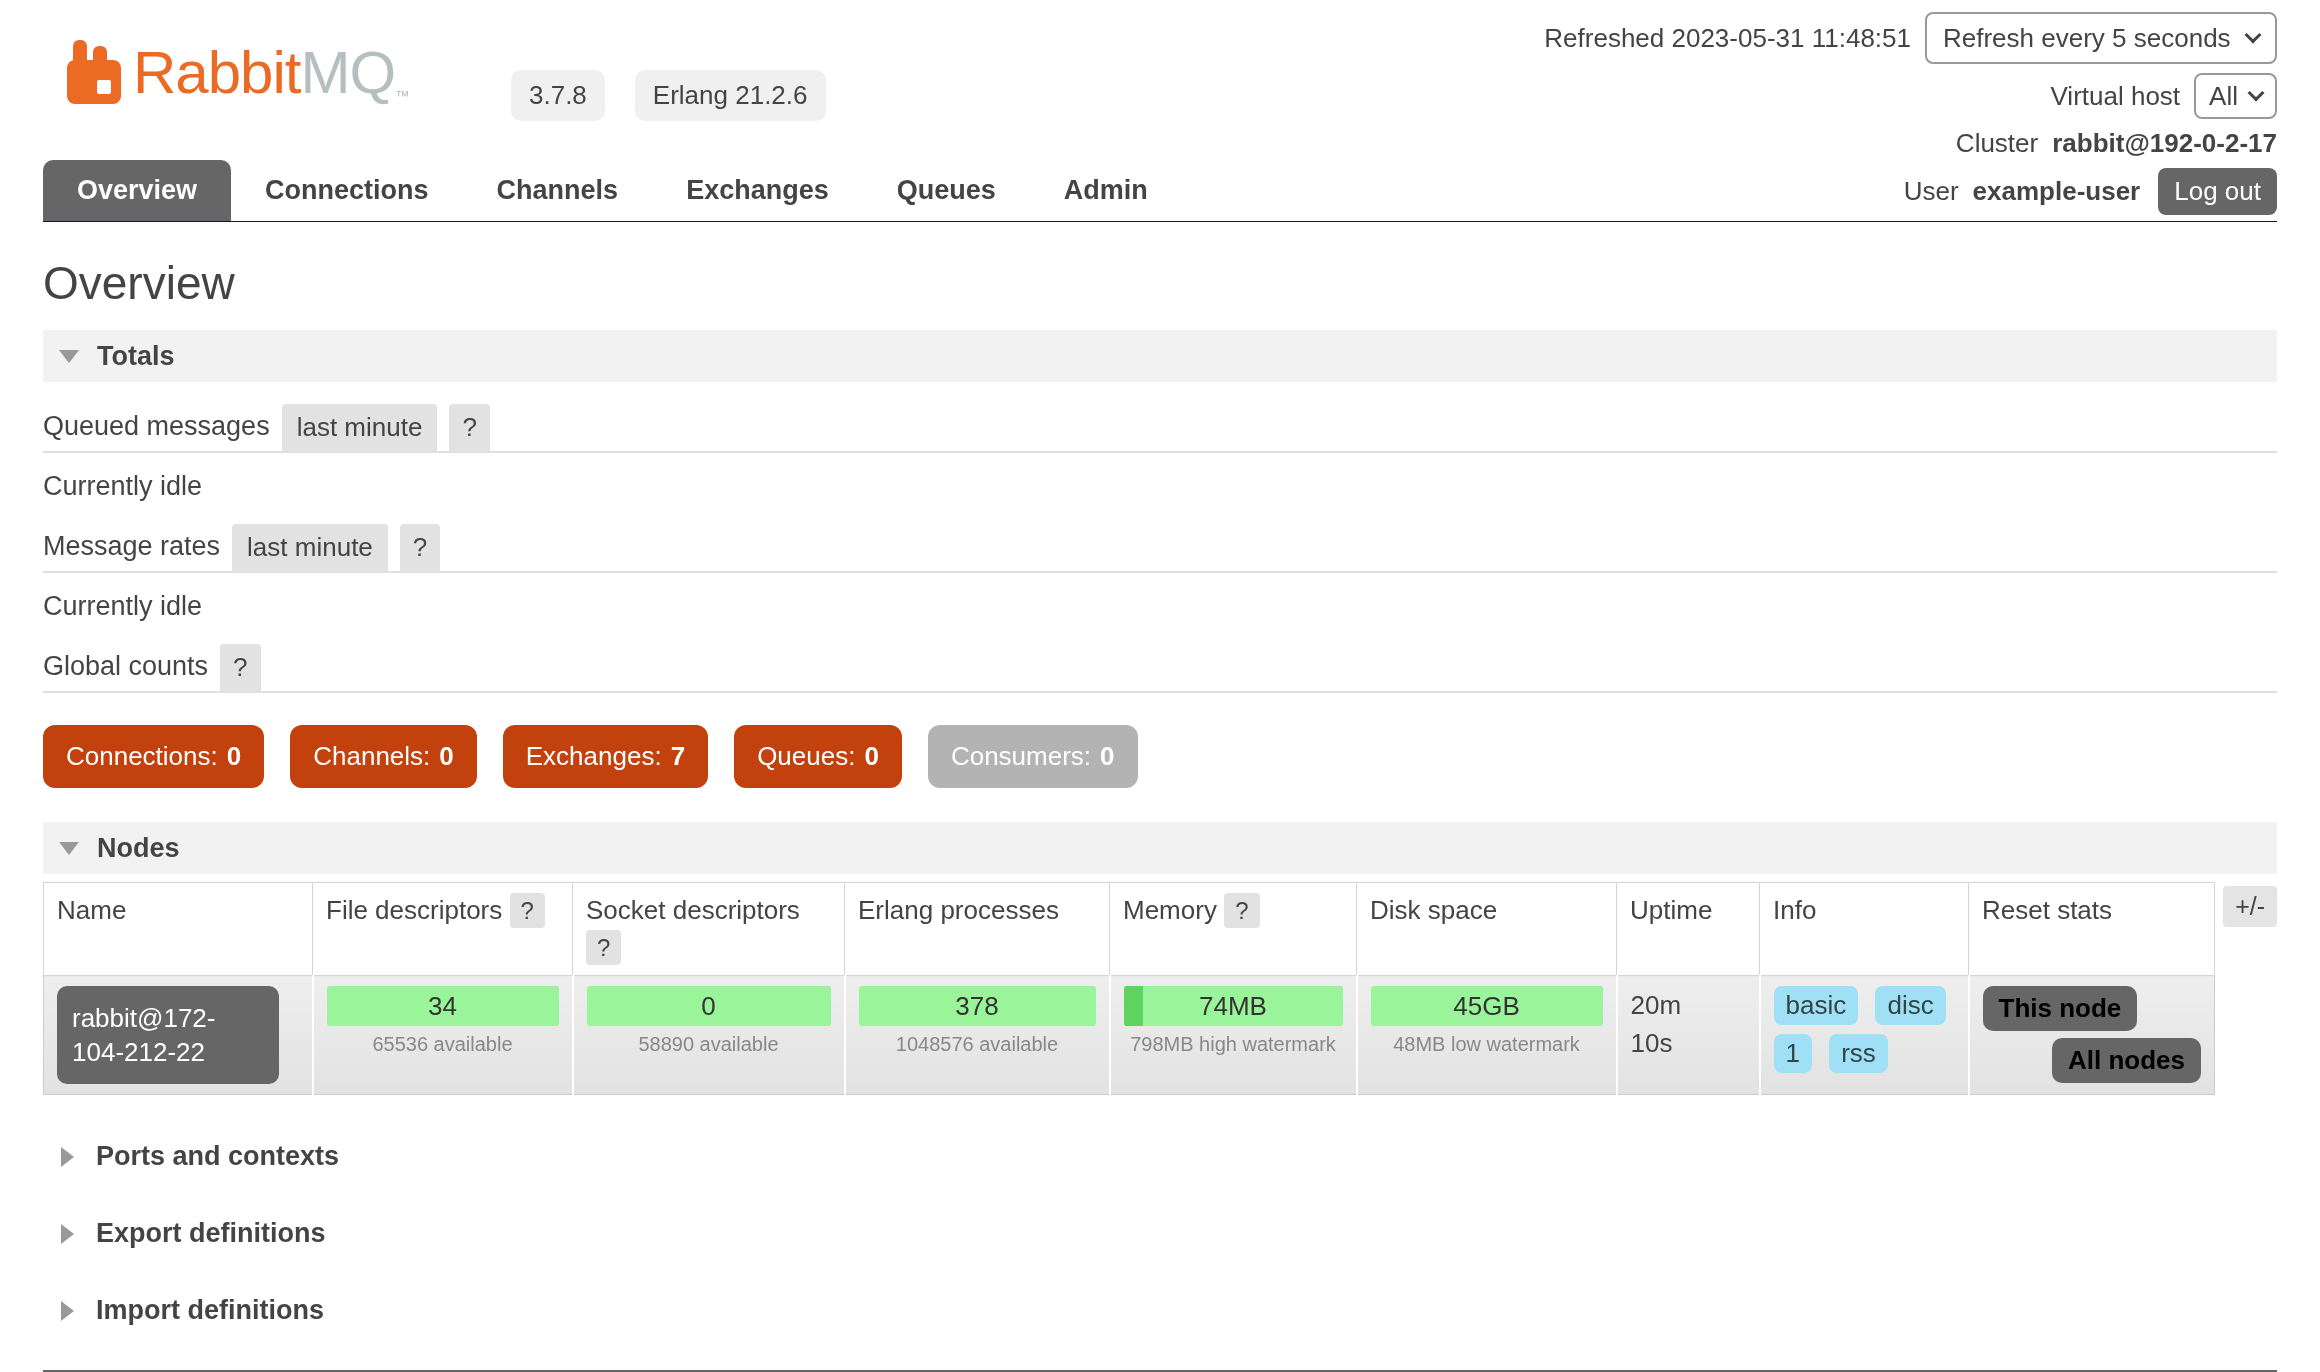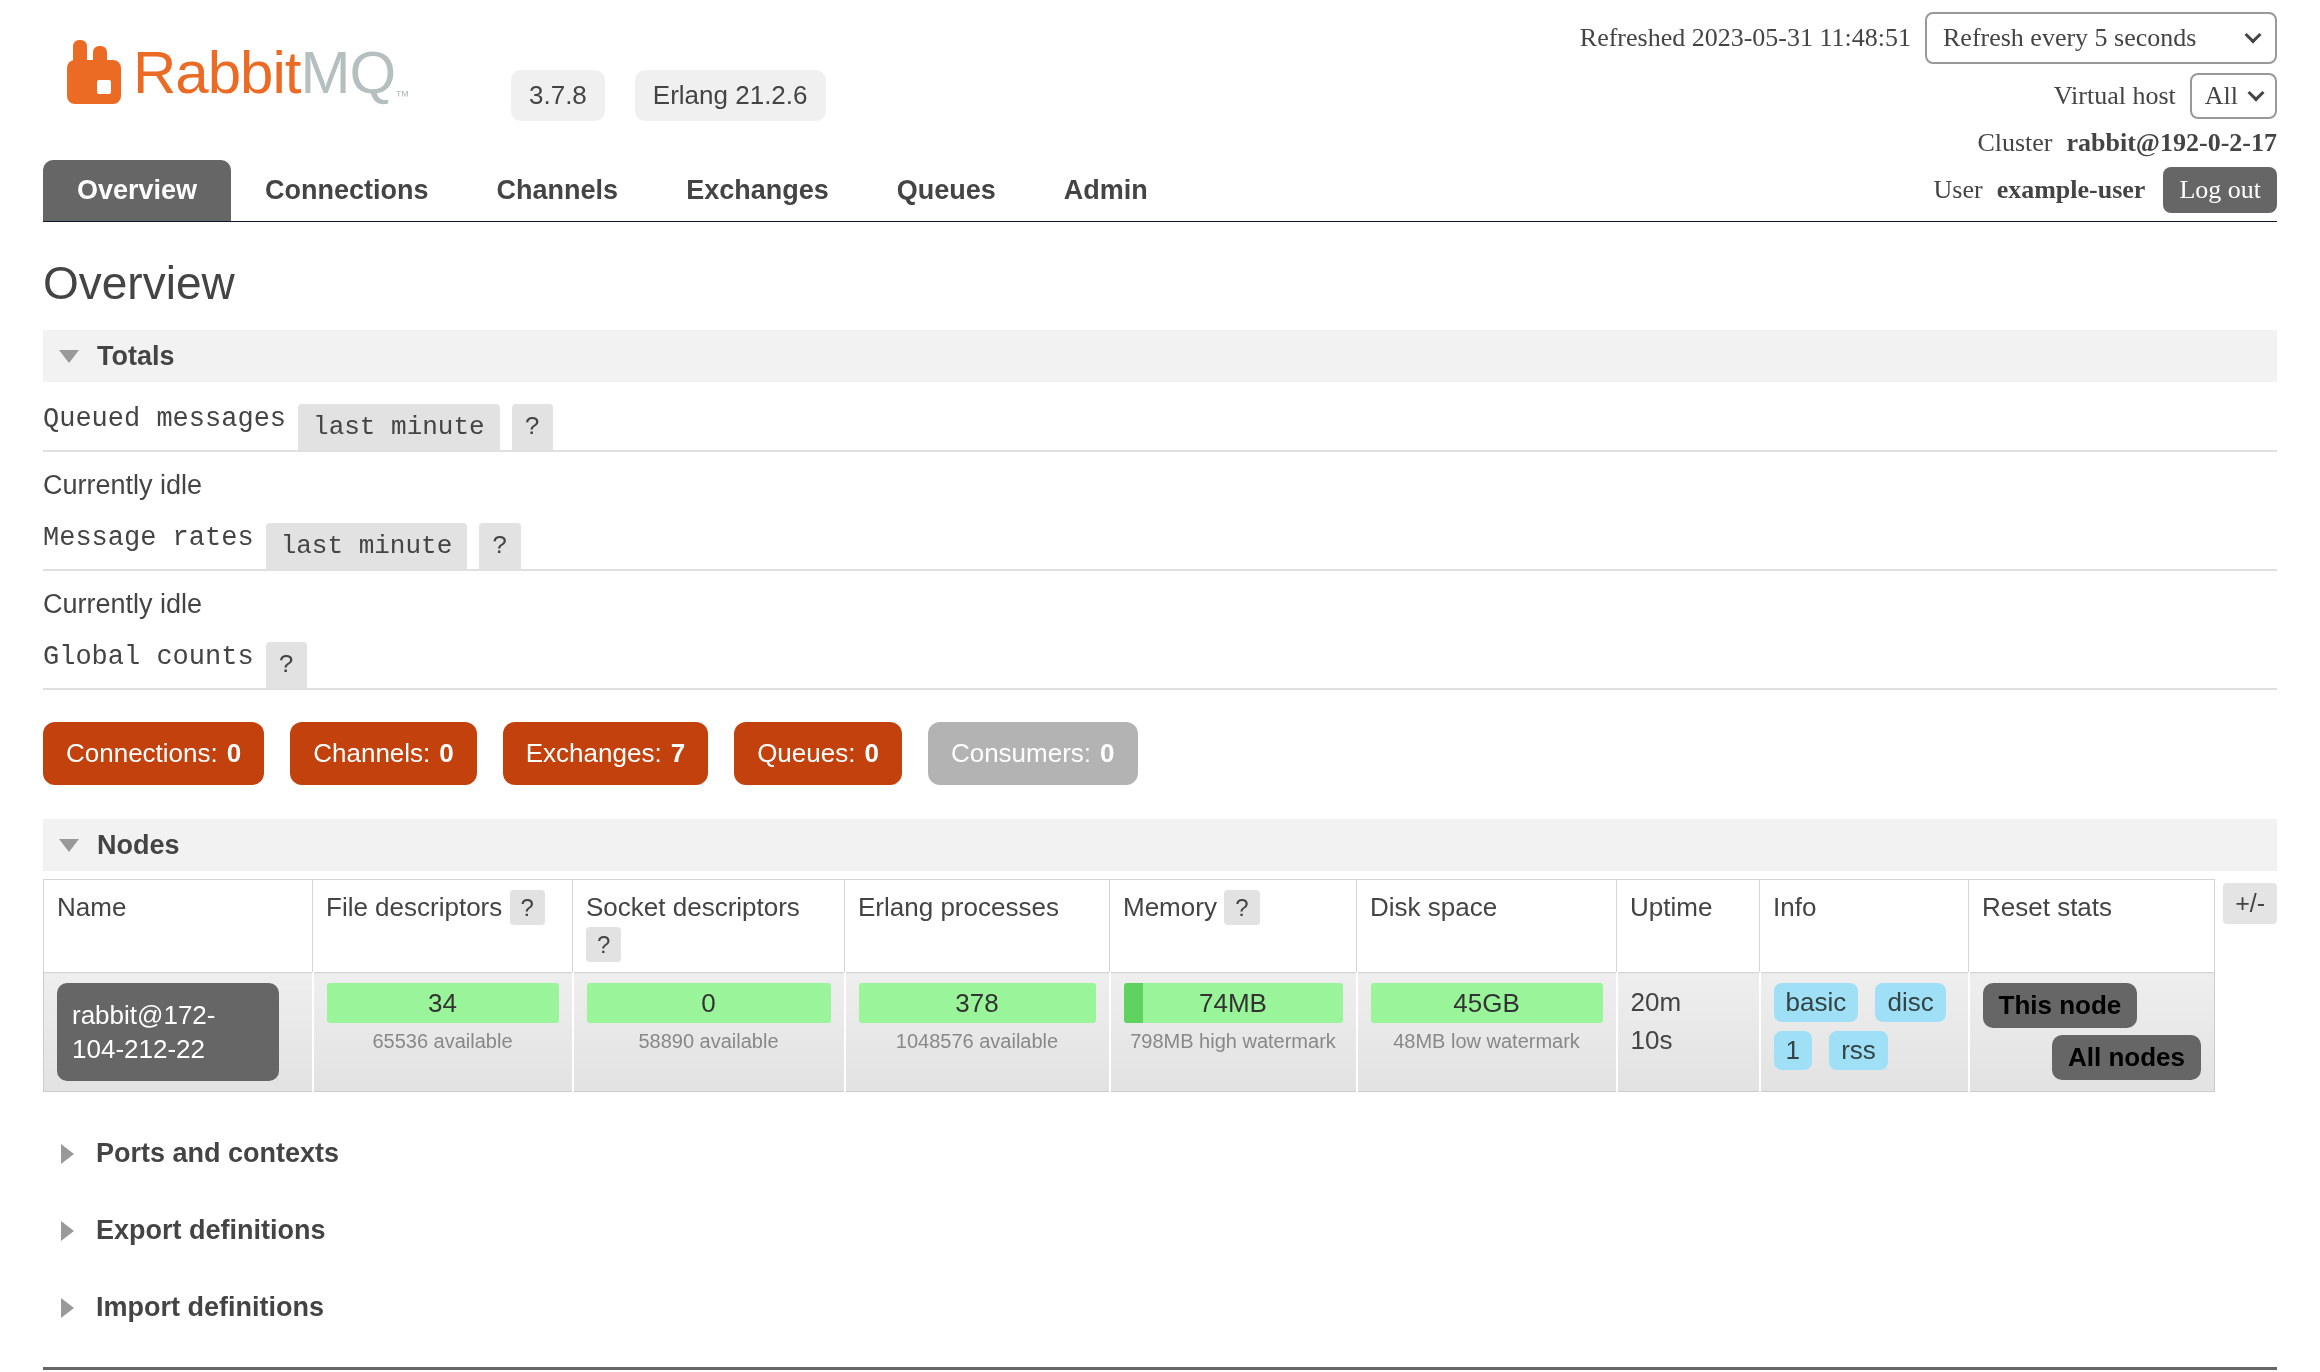--- a/index.html
+++ b/index.html
@@ -15,21 +15,21 @@
   
   .header { position: relative; height: 222px; margin: 0 43px; border-bottom: 1px solid #0f172a; }
   .logo { position: absolute; left: 22px; top: 40px; display: flex; align-items: flex-start; gap: 10px; cursor: pointer; }
   .logo-text { font-size: 60px; line-height: 66px; letter-spacing: -1px; white-space: nowrap; }
   .logo-orange { color: #eb6a24; }
   .logo-mq { color: #b5bfbf; }
   .logo-tm { font-size: 15px; color: #b5bfbf; vertical-align: -8px; }
   .badges { position: absolute; left: 468px; top: 70px; display: flex; gap: 30px; }
   .vbadge { background: #f0f0f0; border-radius: 10px; padding: 10px 18px; font-size: 26px; color: #444; }
 
-  .hdr-right { position: absolute; right: 0; top: 12px; display: flex; flex-direction: column; align-items: flex-end; gap: 9px; font-family: Liberation Serif, serif; }
+  .hdr-right { position: absolute; right: 0; top: 12px; display: flex; flex-direction: column; align-items: flex-end; gap: 9px; }
   .hrow { display: flex; align-items: center; gap: 14px; white-space: nowrap; }
   .selectbox { display: flex; align-items: center; justify-content: space-between; gap: 16px;
                border: 2px solid #999; border-radius: 8px; background: #fff; height: 52px; padding: 0 16px; cursor: pointer; }
   .selectbox.lg { width: 352px; }
   .selectbox.sm { height: 46px; padding: 0 13px; gap: 12px; }
   .chev { width: 12px; height: 12px; border-left: 3px solid #444; border-bottom: 3px solid #444;
           transform: rotate(-45deg); margin-top: -6px; flex: none; }
   .logout-btn { background: #666; color: #fff; border-radius: 8px; padding: 8px 16px; margin-left: 4px; cursor: pointer; }
 
   .tabs { position: absolute; left: 0; bottom: 0; display: flex; align-items: flex-end; }
@@ -40,21 +40,21 @@
   .content { margin: 0 43px; }
   h1 { font-size: 46px; font-weight: normal; color: #444; margin: 34px 0 20px; }
 
   .section-bar { background: #f2f2f2; height: 52px; display: flex; align-items: center; gap: 18px;
                  padding-left: 16px; font-weight: bold; font-size: 27px; cursor: pointer; }
   .tri-down { width: 0; height: 0; border-left: 10px solid transparent; border-right: 10px solid transparent;
               border-top: 13px solid #999; }
   .tri-right { width: 0; height: 0; border-top: 10px solid transparent; border-bottom: 10px solid transparent;
                border-left: 13px solid #999; }
 
-  .stat-row { display: flex; gap: 12px; margin-top: 22px; border-bottom: 2px solid #e0e0e0; font-family: Liberation Mono, monospace; }
+  .stat-row { display: flex; align-items: flex-end; gap: 12px; margin-top: 22px; border-bottom: 2px solid #e0e0e0; }
   .stat-label { font-size: 27px; padding-bottom: 9px; }
   .range-badge { background: #e2e2e2; padding: 8px 15px; font-size: 26px; border-radius: 4px 4px 0 0; cursor: pointer; }
   .help-badge { background: #e2e2e2; padding: 8px 13px; font-size: 26px; border-radius: 4px 4px 0 0; cursor: pointer; }
   .idle { font-size: 27px; margin: 18px 0; }
 
   .counter-row { display: flex; gap: 26px; margin-top: 32px; }
   .counter { background: #c2410c; color: #fff; border-radius: 12px; padding: 16px 23px; font-size: 26px;
              display: flex; gap: 9px; cursor: pointer; }
   .counter.muted { background: #b3b3b3; }
 

